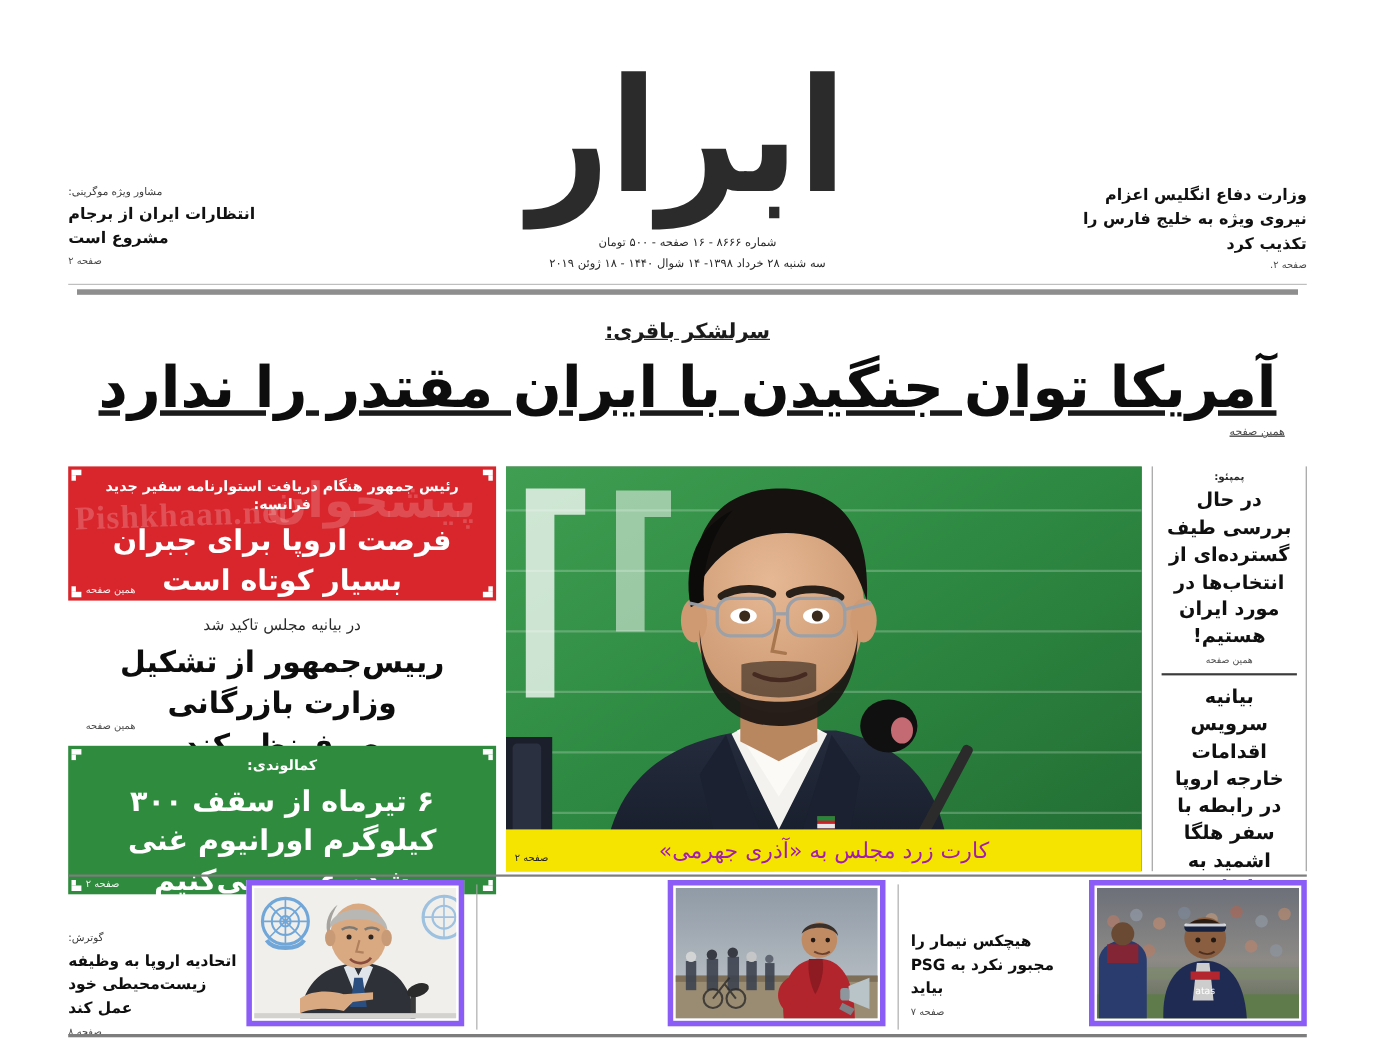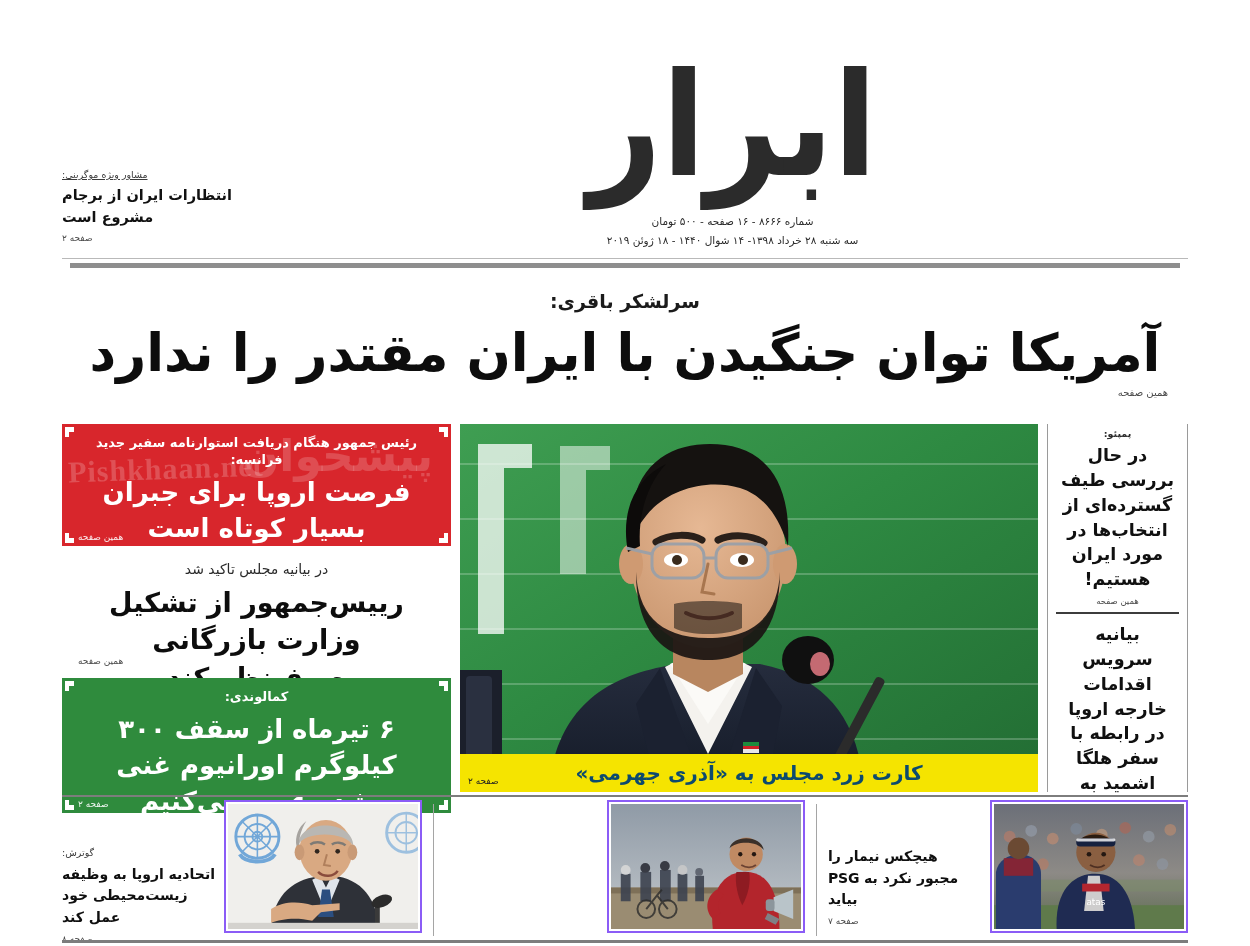--- a/index.html
+++ b/index.html
@@ -43,21 +43,20 @@
     padding-top: 168px;
     line-height: 1.38;
   }
   .teaser-right { text-align: right; }
   .teaser-left  { text-align: left; }
   .teaser-kicker {
     font-size: 9.5px;
     color: #3b3b3b;
     margin-bottom: 4px;
     font-weight: normal;
-    text-decoration: underline;
   }
   .teaser-title {
     font-size: 14.5px;
     font-weight: bold;
     color: #111;
     line-height: 1.5;
     letter-spacing: -0.2px;
   }
   .teaser-page {
     font-size: 9px;
@@ -102,20 +101,21 @@
     left: 70px; right: 70px;
     top: 263px;
     height: 5px;
     background: #8e8e8e;
   }
 
   
   .lead {
     text-align: center;
     padding: 22px 62px 0 62px;
+    text-decoration: underline;
   }
   .lead-kicker {
     font-size: 19px;
     font-weight: bold;
     color: #1b1b1b;
     letter-spacing: 0px;
   }
   .lead-headline {
     font-size: 52px;
     font-weight: bold;
@@ -204,22 +204,22 @@
     left: 0; right: 0; bottom: 0;
     height: 38px;
     background: #f5e400;
     display: flex;
     align-items: center;
     justify-content: center;
     z-index: 5;
   }
   .photo-caption-text {
     font-size: 20px;
-    font-weight: bold;
-    color: #0c4a6e;
+    font-weight: normal;
+    color: #a21caf;
     letter-spacing: -0.3px;
   }
   .photo-caption-page {
     position: absolute;
     left: 8px;
     bottom: 6px;
     font-size: 9px;
     color: #222;
   }
 
@@ -325,21 +325,21 @@
   .strip-item {
     flex: 1;
     display: flex;
     flex-direction: row;
     align-items: flex-start;
     gap: 9px;
   }
   .strip-thumb {
     width: 198px;
     height: 133px;
-    border: 2px solid #8b5cf6;
+    border: 5px solid #8b5cf6;
     padding: 2px;
     box-sizing: border-box;
     background: #fff;
     flex: none;
     overflow: hidden;
   }
   .strip-thumb-inner { width: 100%; height: 100%; overflow: hidden; position: relative; }
   .strip-text {
     flex: 1;
     text-align: left;
@@ -371,20 +371,24 @@
   }
 </style>
 </head>
 <body>
 
 <div class="page">
 
   <div class="masthead">
     <div class="masthead-grid">
 
+      <div class="teaser teaser-right">
+        <div class="teaser-title">وزارت دفاع انگلیس اعزام نیروی ویژه به خلیج فارس را تکذیب کرد</div>
+        <div class="teaser-page">صفحه ۲.</div>
+      </div>
 
       <div class="nameplate">
         <div class="nameplate-logo">ابرار</div>
         <div class="nameplate-meta">
           <div>شماره ۸۶۶۶ - ۱۶ صفحه - ۵۰۰ تومان</div>
           <div>سه شنبه ۲۸ خرداد ۱۳۹۸- ۱۴ شوال ۱۴۴۰ - ۱۸ ژوئن ۲۰۱۹</div>
         </div>
       </div>
 
       <div class="teaser teaser-left">

